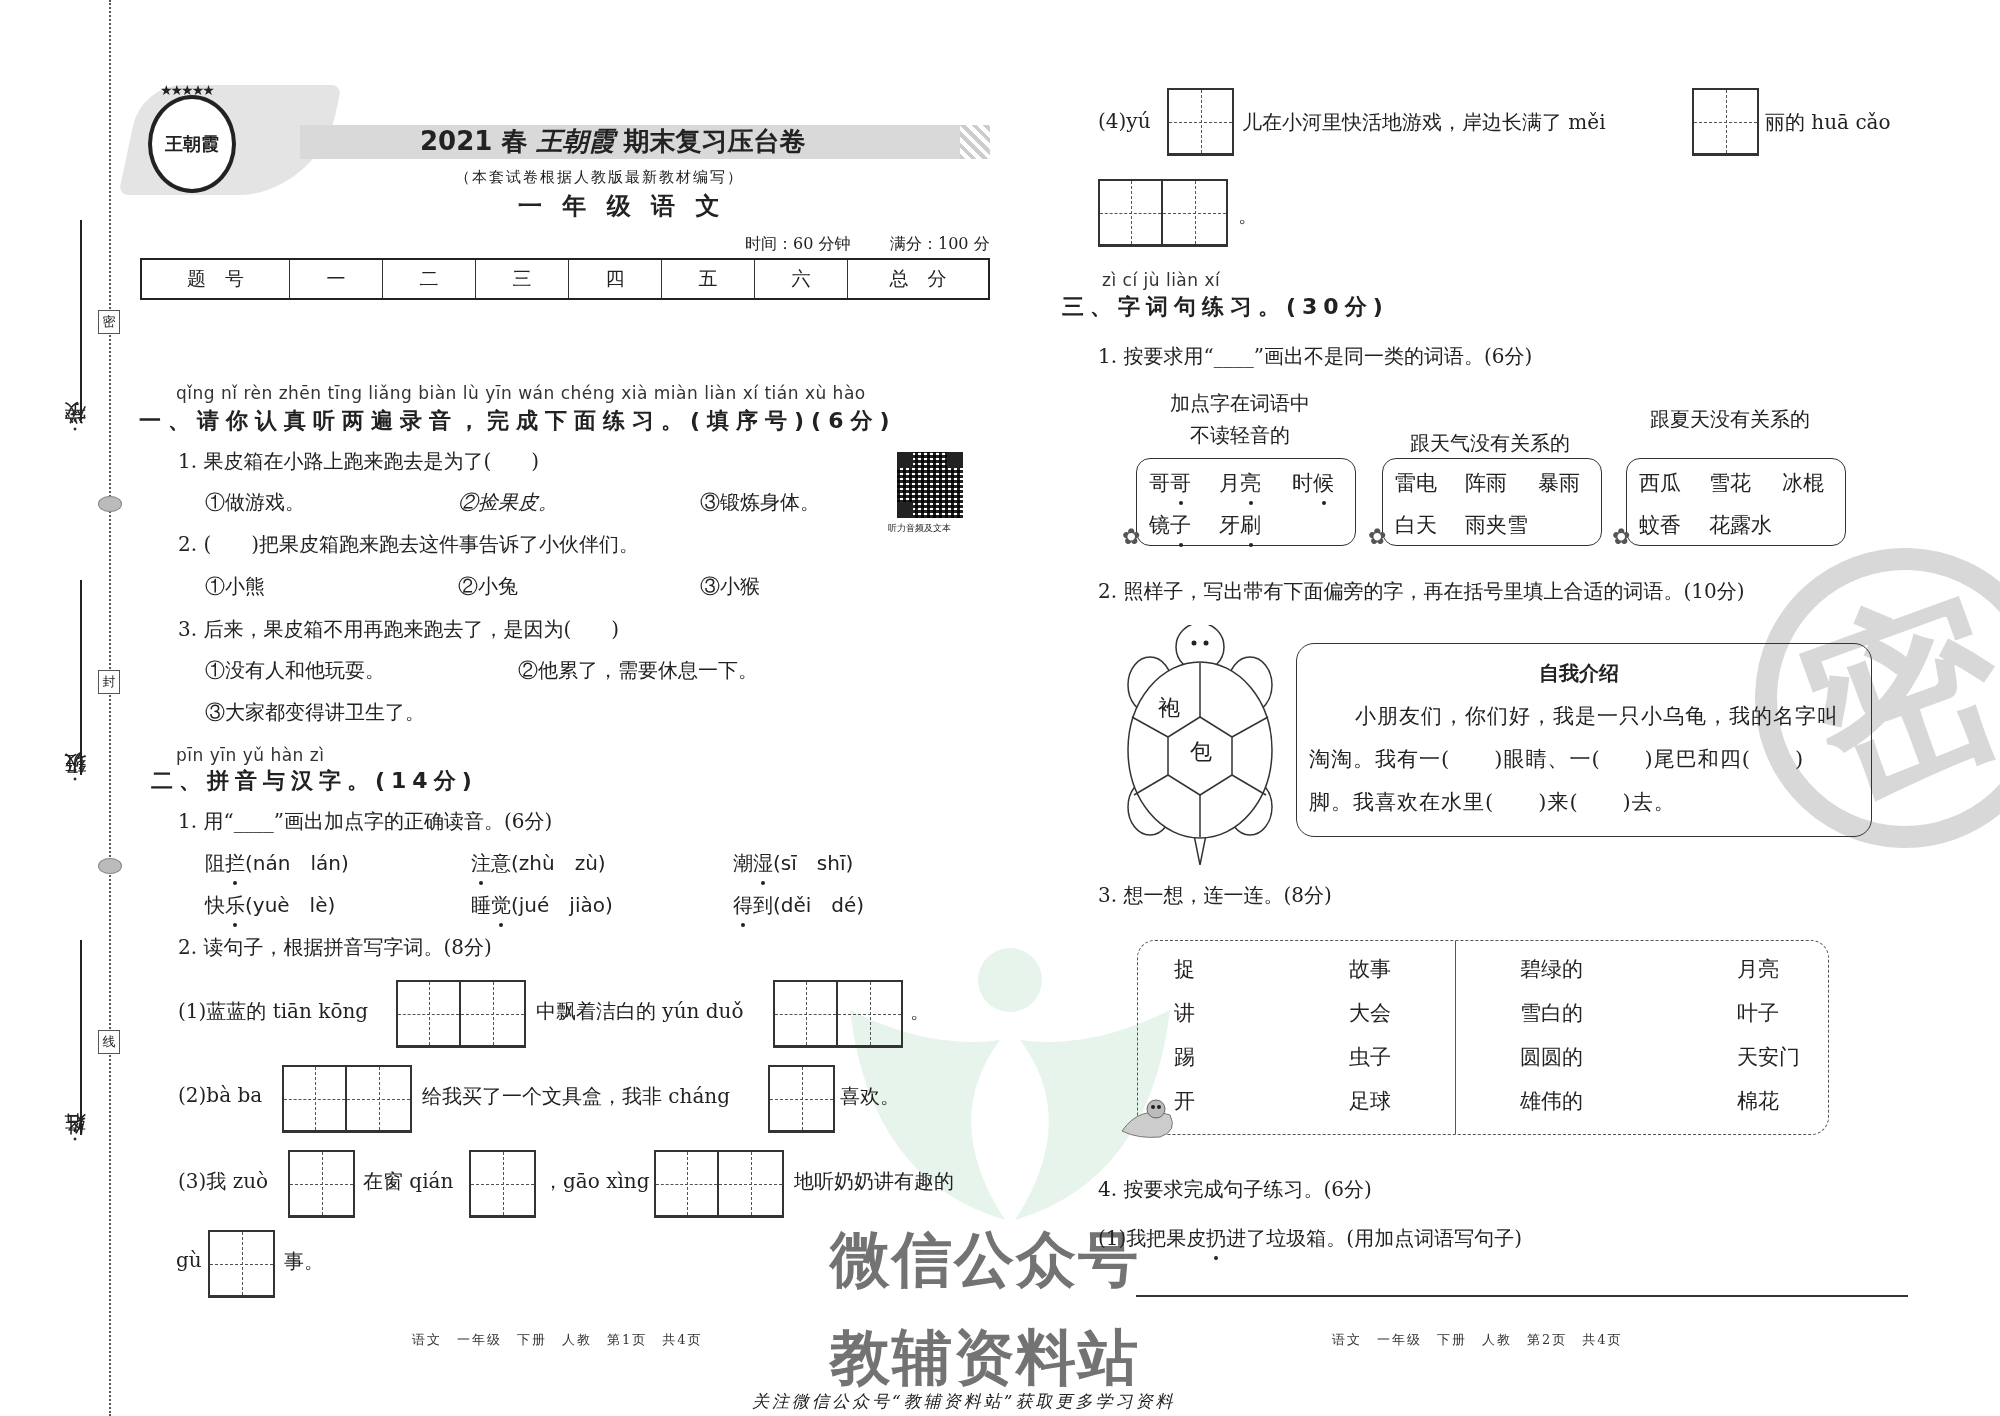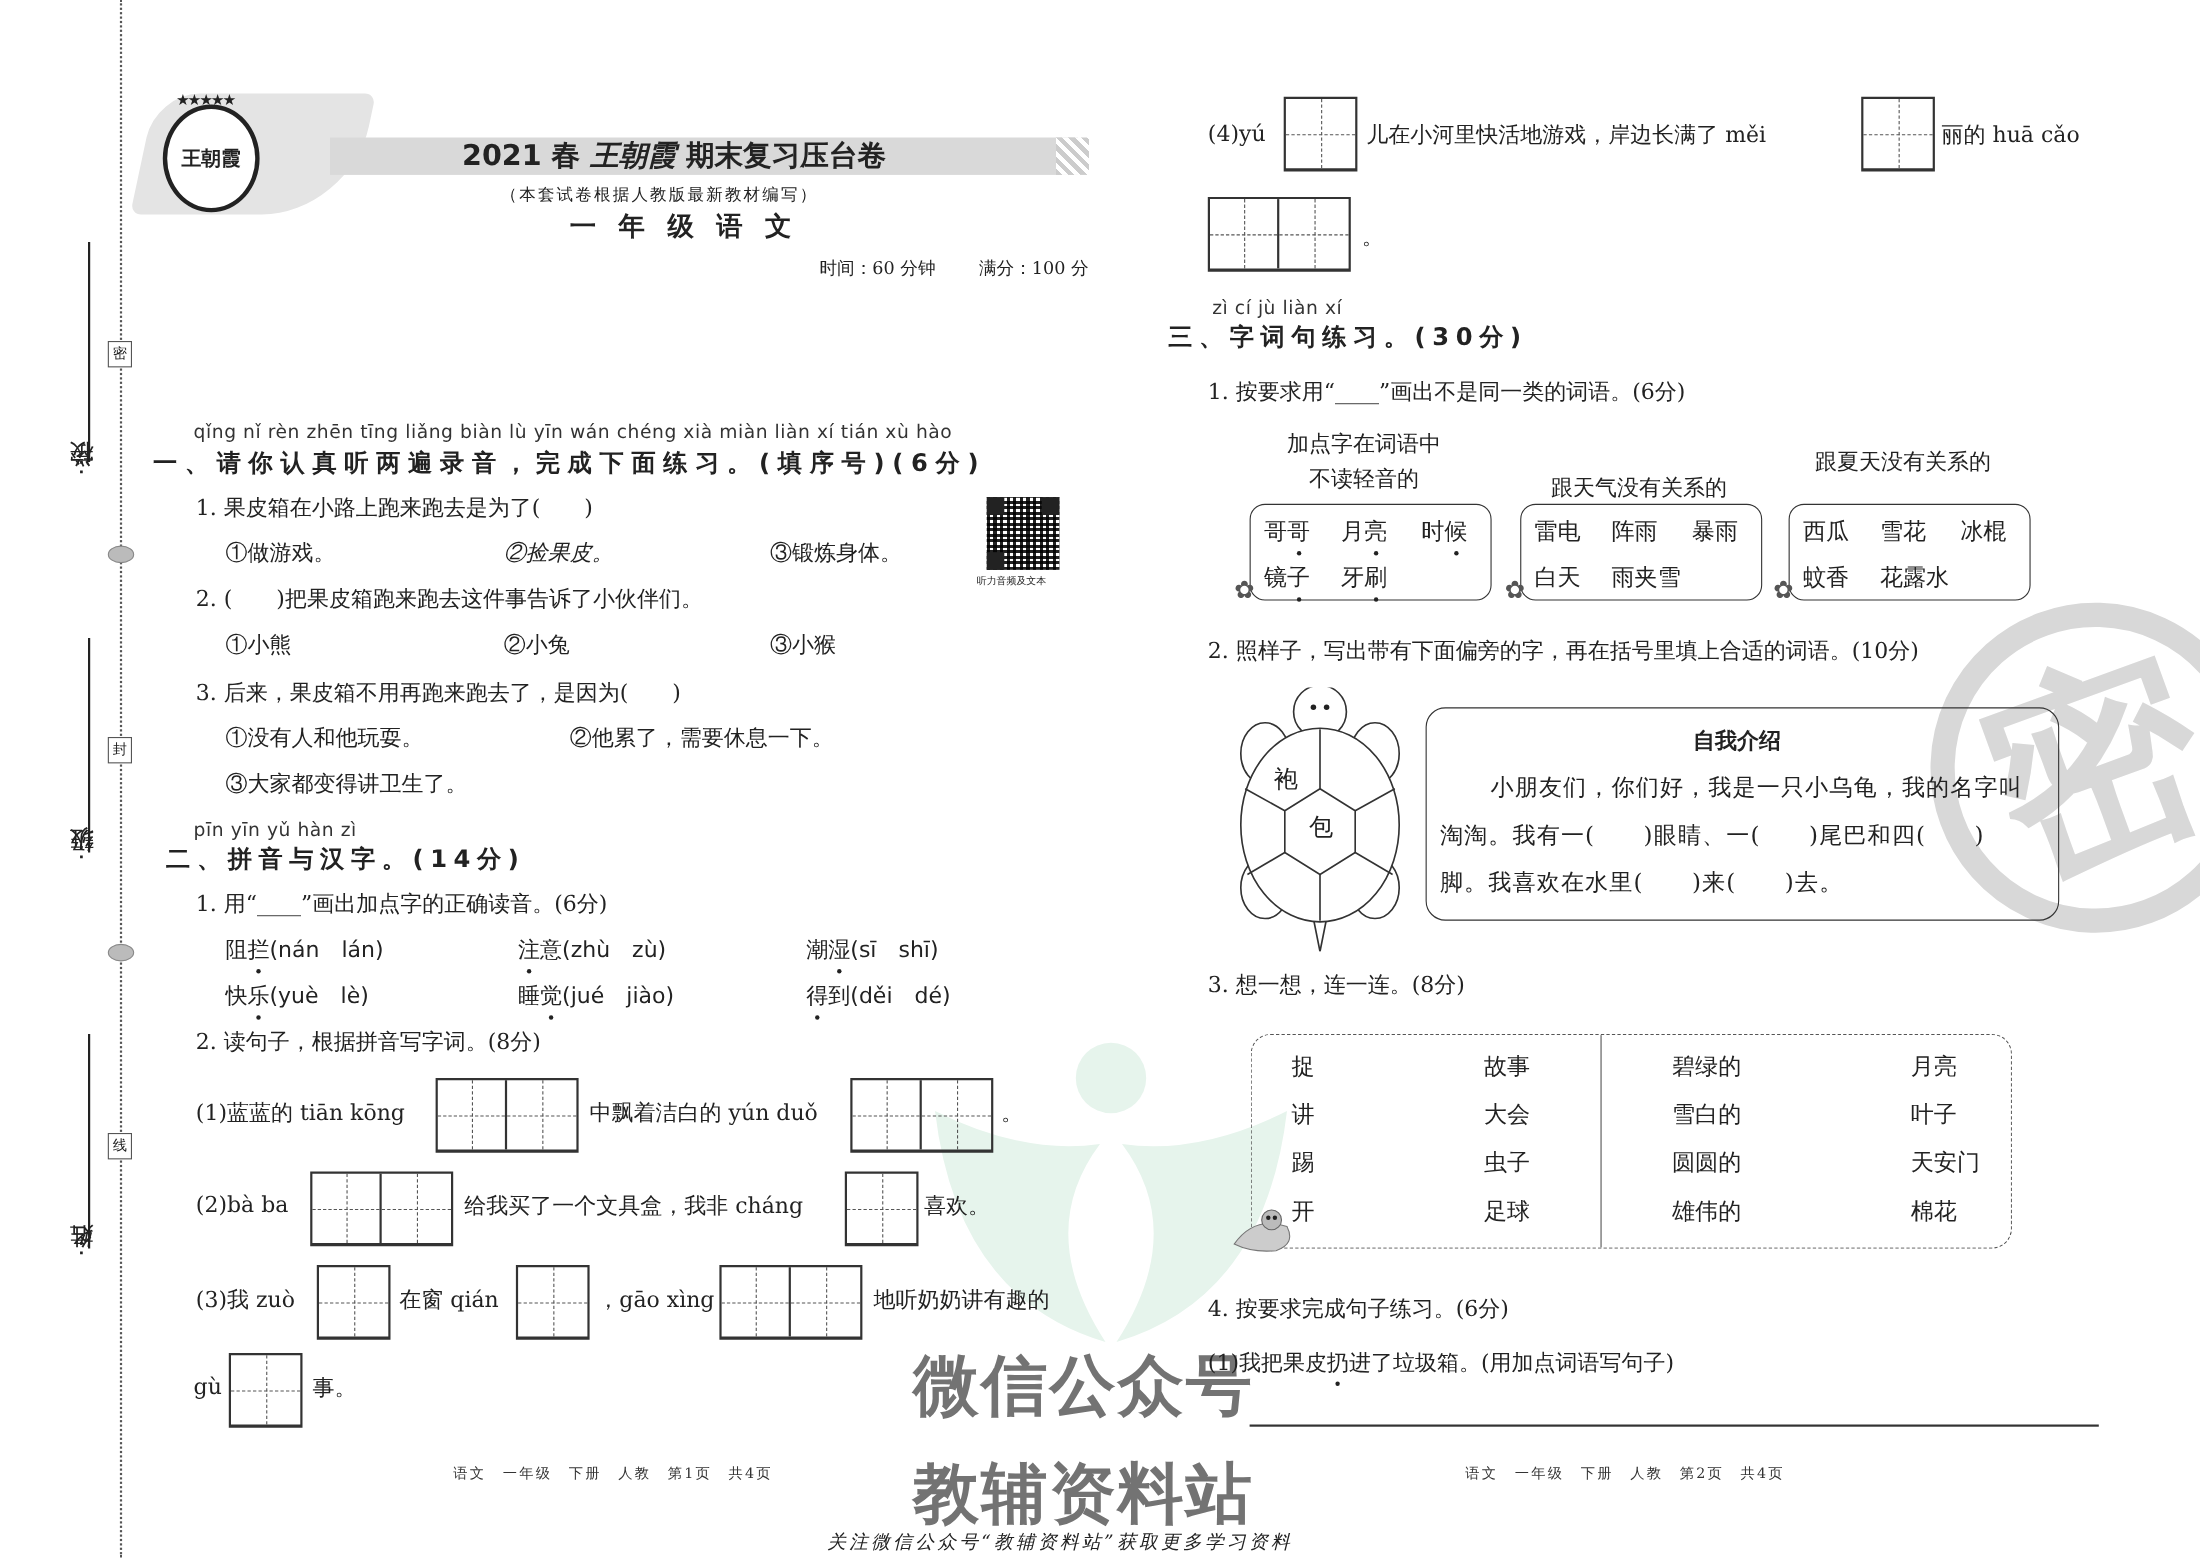--- a/index.html
+++ b/index.html
@@ -117,20 +117,30 @@
     <span>期末复习压台卷</span>
   </div>
   <div class="abs" style="left:455px;top:168px;font-size:15px;letter-spacing:2px;">（本套试卷根据人教版最新教材编写）</div>
   <div class="abs sans" style="left:518px;top:190px;font-size:24px;font-weight:bold;letter-spacing:6px;">一 年 级 语 文</div>
   <div class="abs" style="left:745px;top:234px;font-size:16px;">时间：60 分钟</div>
   <div class="abs" style="left:890px;top:234px;font-size:16px;">满分：100 分</div>
 </div>
 
 <table class="score">
   <tbody>
+      <tr>
+    <td style="width:145px">题　号</td>
+    <td>一</td>
+    <td>二</td>
+    <td>三</td>
+    <td>四</td>
+    <td>五</td>
+    <td>六</td>
+    <td style="width:138px">总　分</td>
+  </tr>
 </tbody>
   </table>
 
 <div class="pinyin" style="left:176px;top:383px;">qǐng nǐ rèn zhēn tīng liǎng biàn  lù  yīn    wán chéng xià miàn liàn  xí          tián xù hào</div>
 <div class="sec" style="left:139px;top:406px;letter-spacing:7px;">一、请你认真听两遍录音，完成下面练习。(填序号)(6分)</div>
 
 <div class="q" style="left:178px;top:448px;">1. 果皮箱在小路上跑来跑去是为了(　　)</div>
 <div class="q" style="left:205px;top:489px;">①做游戏。</div>
 <div class="q" style="left:458px;top:489px;font-style:italic;">②捡果皮。</div>
 <div class="q" style="left:700px;top:489px;">③锻炼身体。</div>

